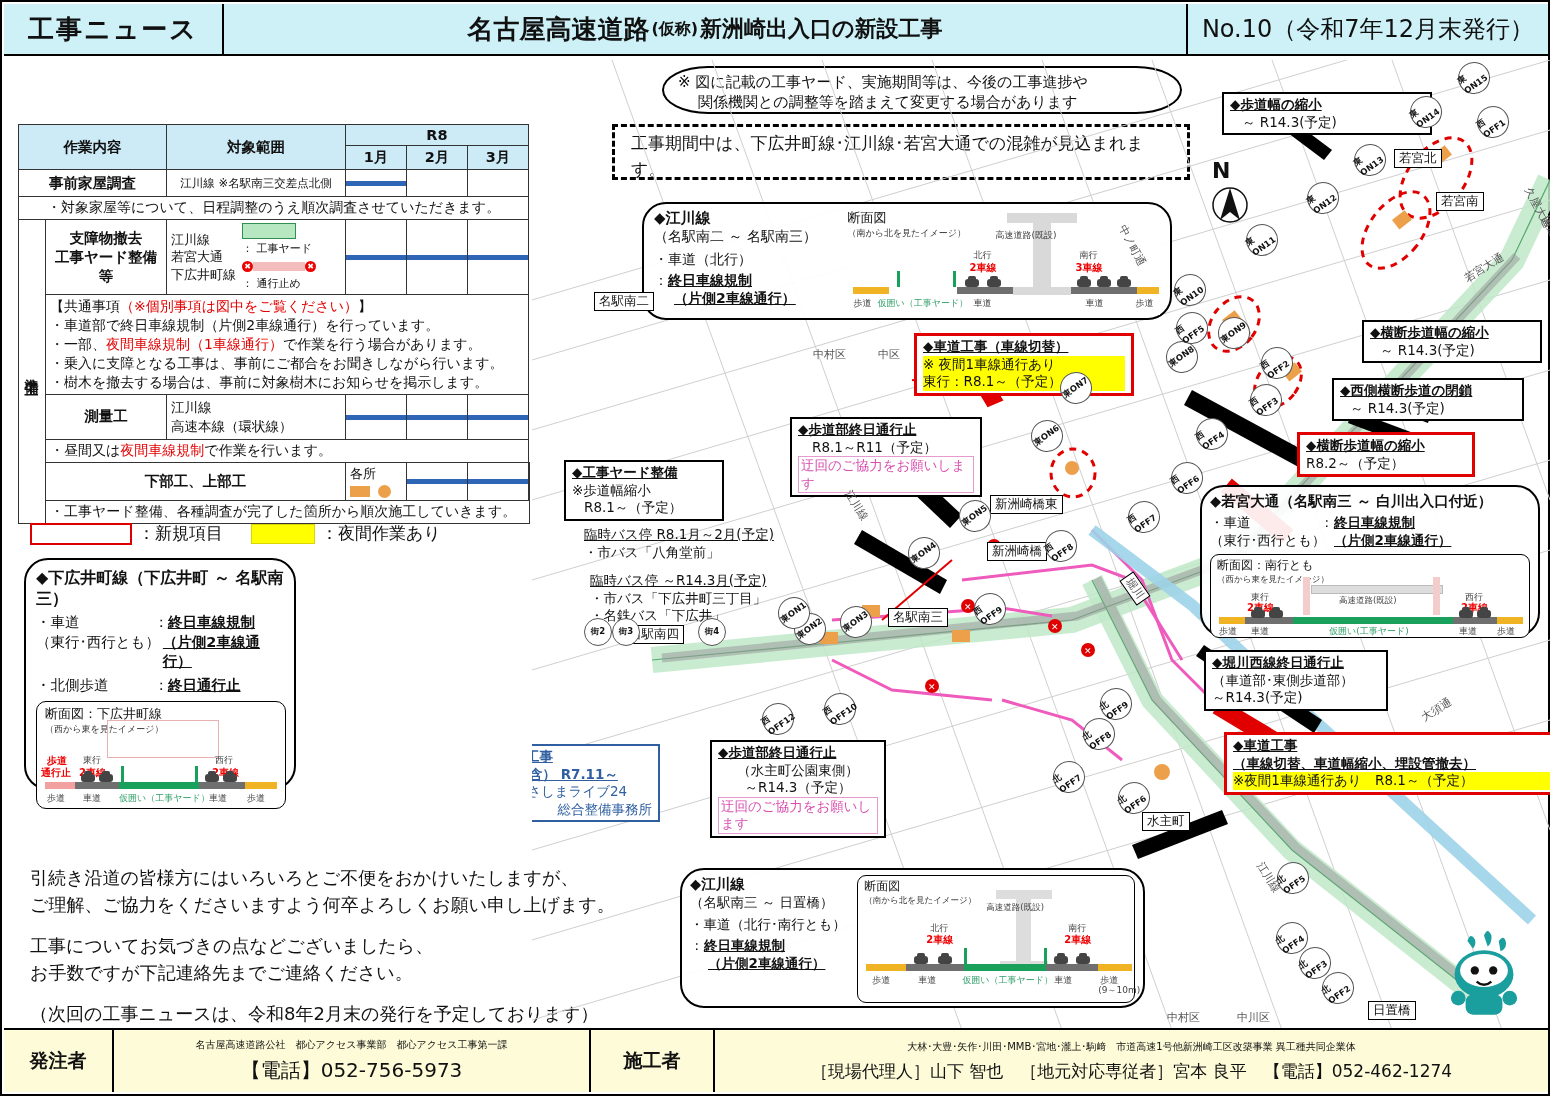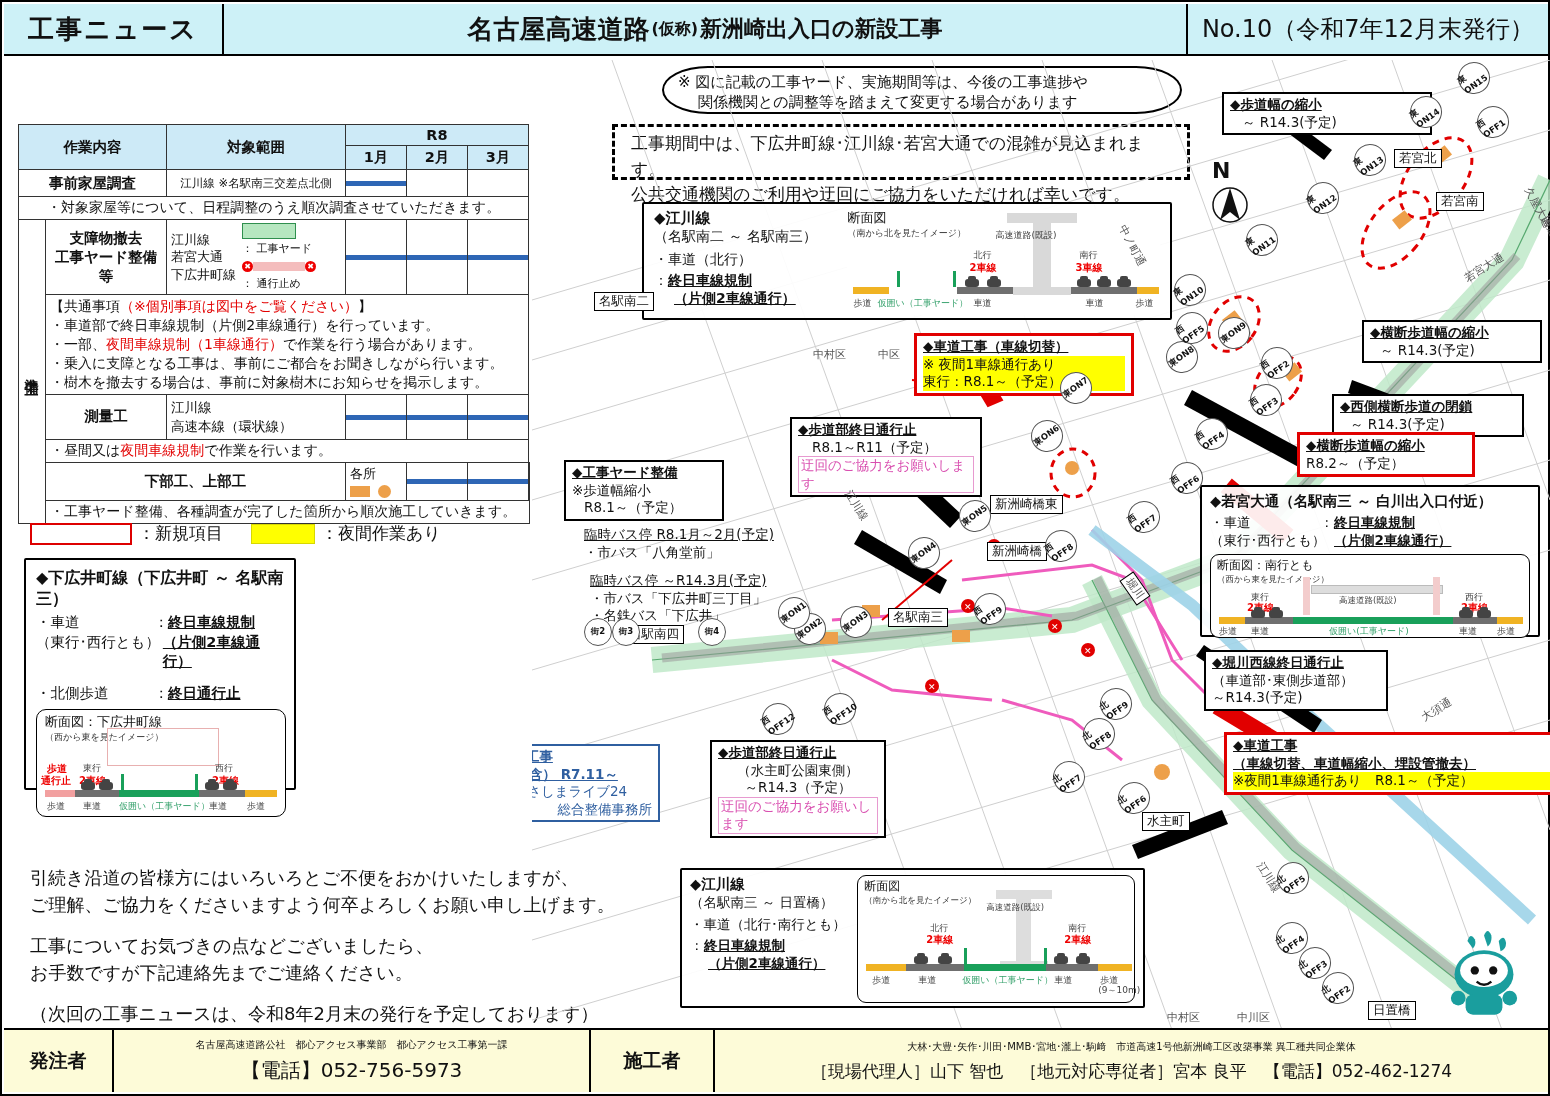--- a/index.html
+++ b/index.html
@@ -49,21 +49,21 @@
   .stopbar{display:inline-block;width:52px;height:9px;background:#f4bdbd;vertical-align:middle;position:relative;}
   .xm{display:inline-block;width:11px;height:11px;border-radius:50%;background:#e00;color:#fff;
       font-size:8px;line-height:11px;text-align:center;vertical-align:middle;}
   .sqorange{display:inline-block;width:20px;height:11px;background:#eda04a;vertical-align:middle;}
   .ciorange{display:inline-block;width:13px;height:13px;border-radius:50%;background:#eda04a;vertical-align:middle;}
 
   .legend{position:absolute;left:28px;top:520px;font-size:17px;display:flex;align-items:center;gap:6px;}
   .lg-new{display:inline-block;width:98px;height:18px;border:2px solid #d00;background:#fff;}
   .lg-night{display:inline-block;width:62px;height:18px;background:#ffff00;border:1px solid #d8d800;}
 
-  .roundbox{position:absolute;border:2px solid #000;border-radius:2px;background:rgba(255,255,255,.92);
+  .roundbox{position:absolute;border:2px solid #000;border-radius:24px;background:rgba(255,255,255,.92);
             box-sizing:border-box;}
   .bx-title{font-weight:bold;font-size:16px;}
   .u{text-decoration:underline;}
 
   
   .xs{position:relative;background:#fff;}
   .xs .lbl{position:absolute;font-size:9px;color:#444;white-space:nowrap;}
   .xs .lbl.r{color:#e00;font-weight:bold;font-size:10px;}
   .xs .lbl.g{color:#33a06a;}
   .road{position:absolute;height:7px;background:#6f6f6f;}
@@ -118,21 +118,20 @@
   </div>
 
 
   <div class="note-round">
     <div>※ 図に記載の工事ヤード、実施期間等は、今後の工事進捗や</div>
     <div style="padding-left:20px">関係機関との調整等を踏まえて変更する場合があります</div>
   </div>
 
   <div class="note-dash">
     <div>工事期間中は、下広井町線･江川線･若宮大通での混雑が見込まれます。</div>
-    <div>公共交通機関のご利用や迂回にご協力をいただければ幸いです。</div>
   </div>
 
   <table class="sched">
     <tbody>
         <tr>
       <th class="th-blue" colspan="2" rowspan="2" style="width:186px">作業内容</th>
       <th class="th-blue" rowspan="2" style="width:170px">対象範囲</th>
       <th class="th-blue" colspan="3">R8</th>
     </tr>
     <tr>
@@ -271,21 +270,21 @@
     <div style="font-size:14.5px;line-height:1.35;margin-top:3px">
       <div style="display:flex">
         <span style="width:118px">・車道</span>
         <span style="width:14px">：</span>
         <span class="u" style="font-weight:bold">終日車線規制</span>
       </div>
       <div style="display:flex">
         <span style="width:132px">（東行･西行とも）</span>
         <span class="u" style="font-weight:bold">（片側2車線通行）</span>
       </div>
-      <div style="display:flex;margin-top:12px">
+      <div style="display:flex;margin-top:4px">
         <span style="width:118px">・北側歩道</span>
         <span style="width:14px">：</span>
         <span class="u" style="font-weight:bold">終日通行止</span>
       </div>
     </div>
 
     <div class="roundbox xs" style="position:relative;left:0;top:6px;width:250px;height:108px;border-width:1.5px;border-radius:10px;">
       <div style="font-size:13px;padding:3px 0 0 8px">断面図：下広井町線</div>
       <div style="font-size:9px;padding-left:8px;color:#333">（西から東を見たイメージ）</div>
       <div class="pier" style="left:70px;top:18px;width:110px;height:36px;background:transparent;border:1px solid #e8b0b0;"></div>
@@ -483,21 +482,21 @@
       <div class="u" style="font-weight:bold">◆車道工事（車線切替）</div>
       <div class="hl">※ 夜間1車線通行あり</div>
       <div class="hl">東行：R8.1～（予定）</div>
     </div>
 
     <div class="callout" style="left:830px;top:260px;width:180px">
       <div class="u" style="font-weight:bold">◆横断歩道幅の縮小</div>
       <div style="padding-left:10px">～ R14.3(予定)</div>
     </div>
 
-    <div class="callout" style="left:800px;top:334px;width:192px">
+    <div class="callout" style="left:800px;top:318px;width:192px">
       <div class="u" style="font-weight:bold">◆西側横断歩道の閉鎖</div>
       <div style="padding-left:10px">～ R14.3(予定)</div>
     </div>
 
     <div class="callout redbx" style="left:765px;top:372px;width:178px">
       <div class="u" style="font-weight:bold">◆横断歩道幅の縮小</div>
       <div>R8.2～（予定）</div>
     </div>
 
     <div class="callout" style="left:258px;top:357px;width:192px">

